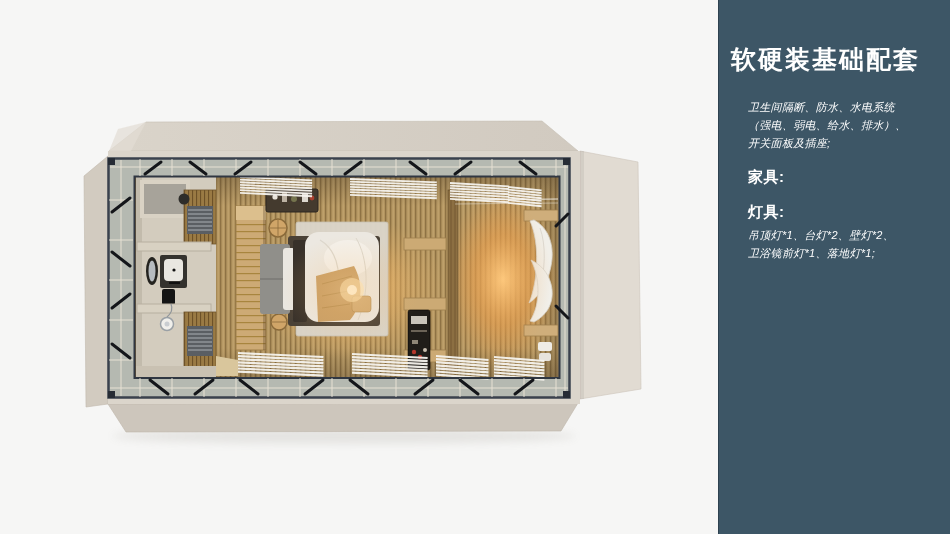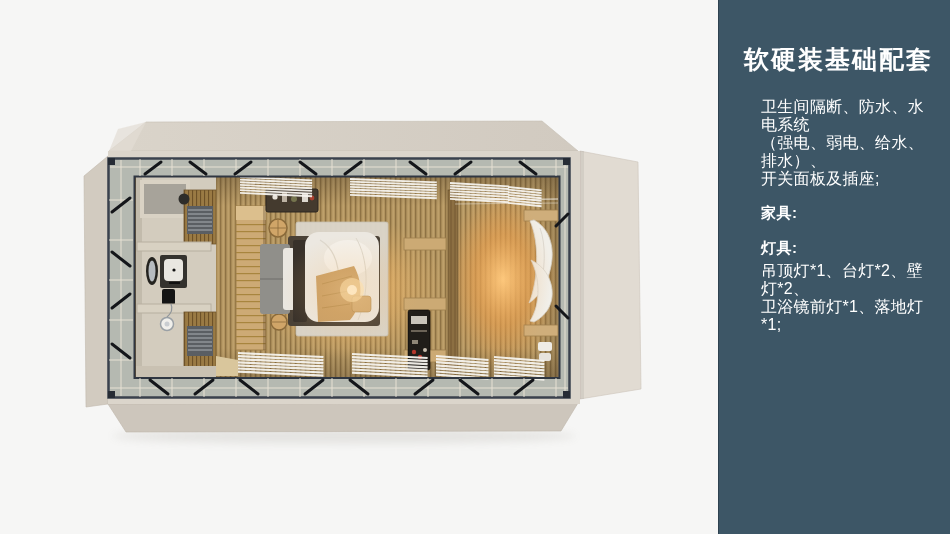--- a/index.html
+++ b/index.html
@@ -5,36 +5,36 @@
   html,body{margin:0;padding:0;}
   body{
     width:950px;height:534px;overflow:hidden;position:relative;
     font-family:"Liberation Sans","DejaVu Sans",sans-serif;
     background:#f6f6f5;
   }
   .slide{position:absolute;inset:0;}
   .render-wrap{position:absolute;left:0;top:0;width:718px;height:534px;}
   .panel{
     position:absolute;right:0;top:0;width:232px;height:534px;
-    box-sizing:border-box;padding:44px 18px 0 25px;
+    box-sizing:border-box;padding:44px 18px 0 12px;
     border-left:1px solid #2e4250;
   }
   .panel-title{
     margin:0;font-size:25px;font-weight:bold;letter-spacing:2px;
     color:#fff;line-height:1.2;white-space:nowrap;
   }
   .sections{margin:24px 0 0 17px;}
   .spec-section{margin:0 0 16px 0;}
   .spec-heading{
     margin:0 0 4px 0;font-size:15px;font-weight:bold;color:#fff;
     letter-spacing:.5px;
   }
   .spec-body{
-    margin:0;font-size:16px;line-height:18px;color:#fff;
-    letter-spacing:.3px;white-space:pre-line;width:178px;
+    margin:0;font-size:11px;line-height:18px;color:#fff;
+    letter-spacing:.3px;white-space:pre-line;width:178px;font-style:italic;
   }
 </style>
 </head>
 <body style="background: rgb(246, 246, 245);">
 
 <div class="slide">
 
   <div class="render-wrap">
   <svg width="718" height="534" viewBox="0 0 718 534">
     <defs>

